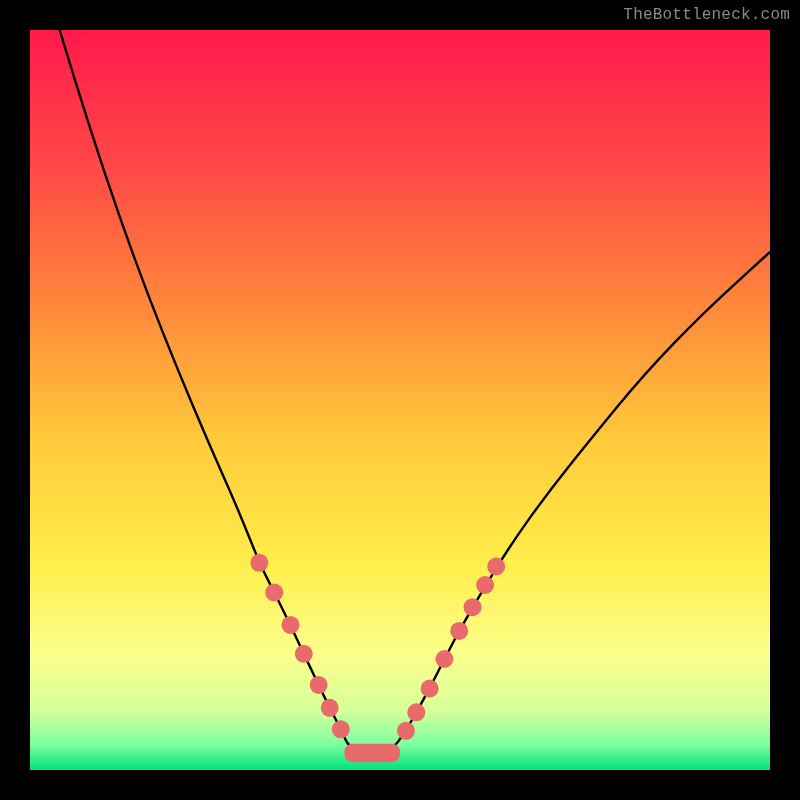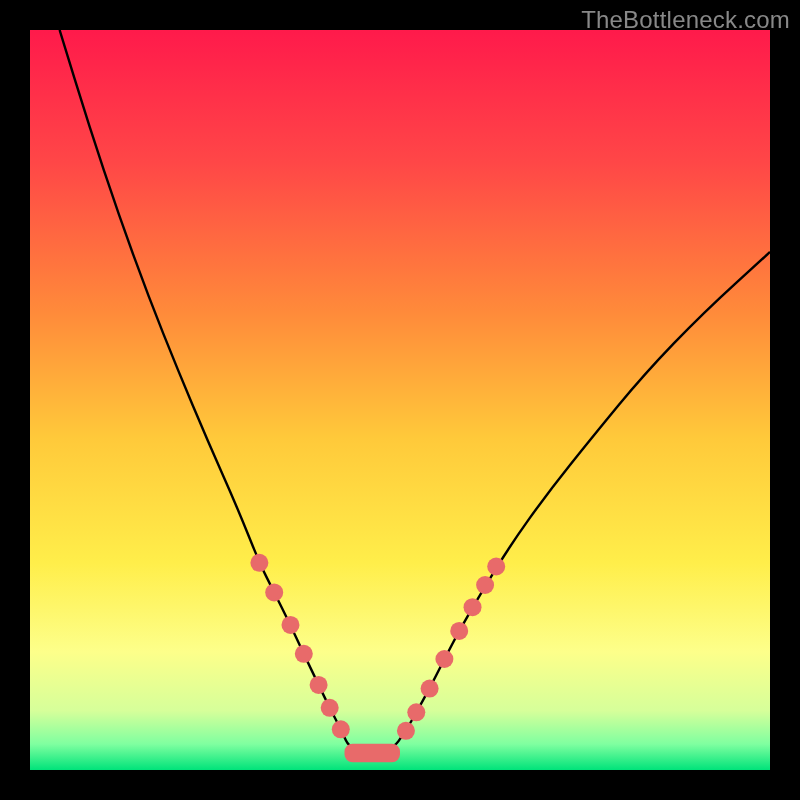--- a/index.html
+++ b/index.html
@@ -23,24 +23,25 @@
     top: 30px;
     width: 740px;
     height: 740px;
     
   }
   .watermark {
     position: absolute;
     top: 6px;
     right: 10px;
     color: #888;
-    font-size: 24px;
+    font-size: 16px;
     font-weight: 500;
     letter-spacing: 0.2px;
     user-select: none;
+    font-family: Liberation Mono, monospace;
   }
   svg {
     display: block;
   }
 </style>
 </head>
 <body>
 
 <div class="frame">
   <div class="watermark">TheBottleneck.com</div>

